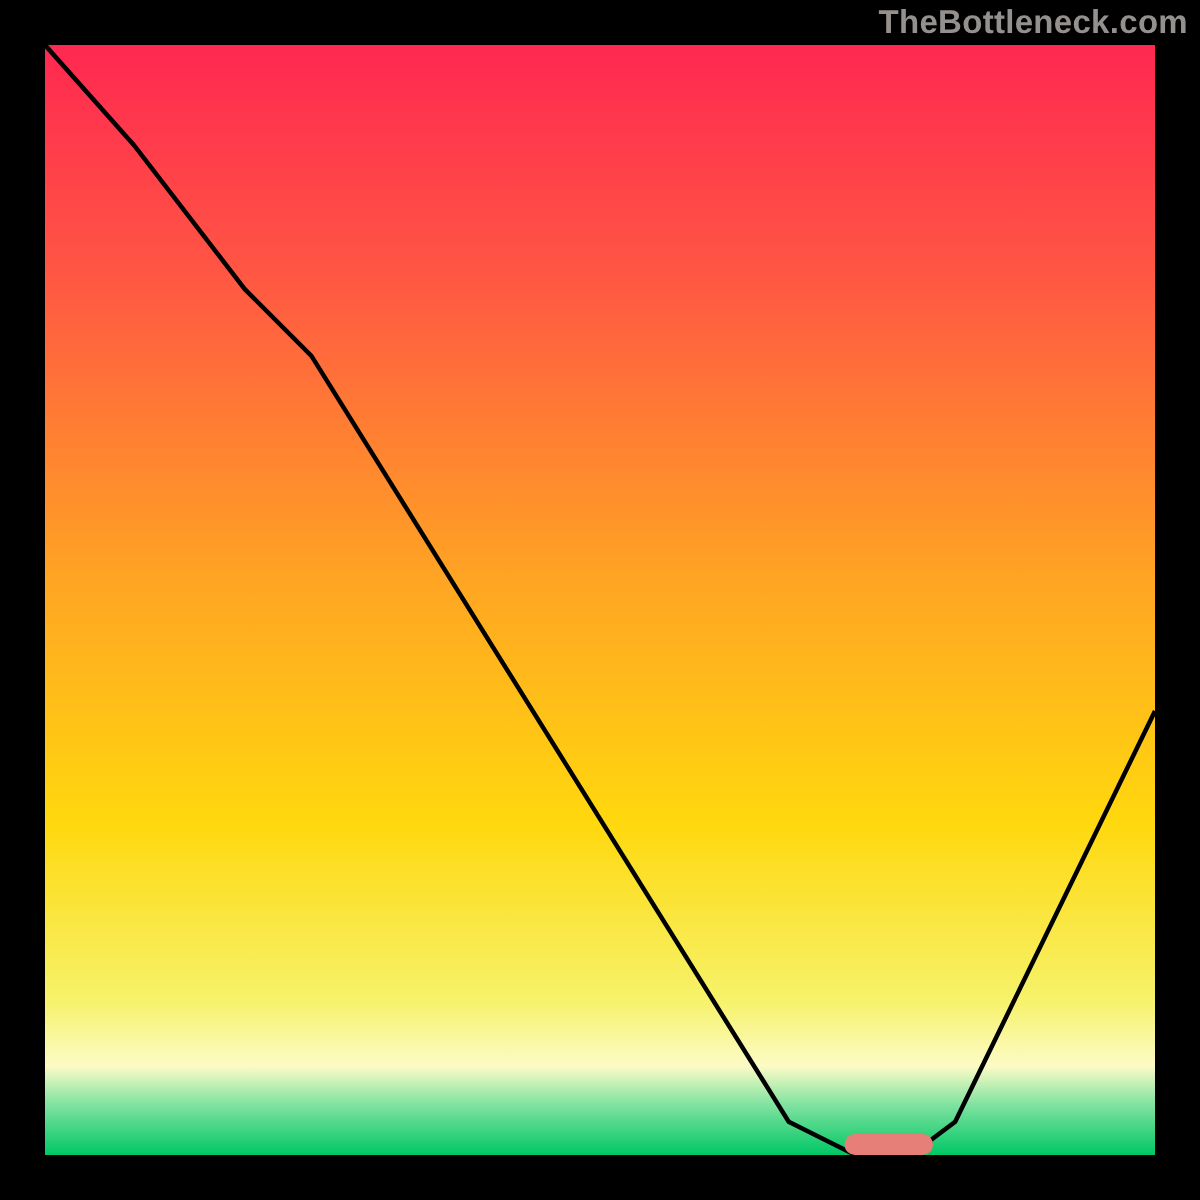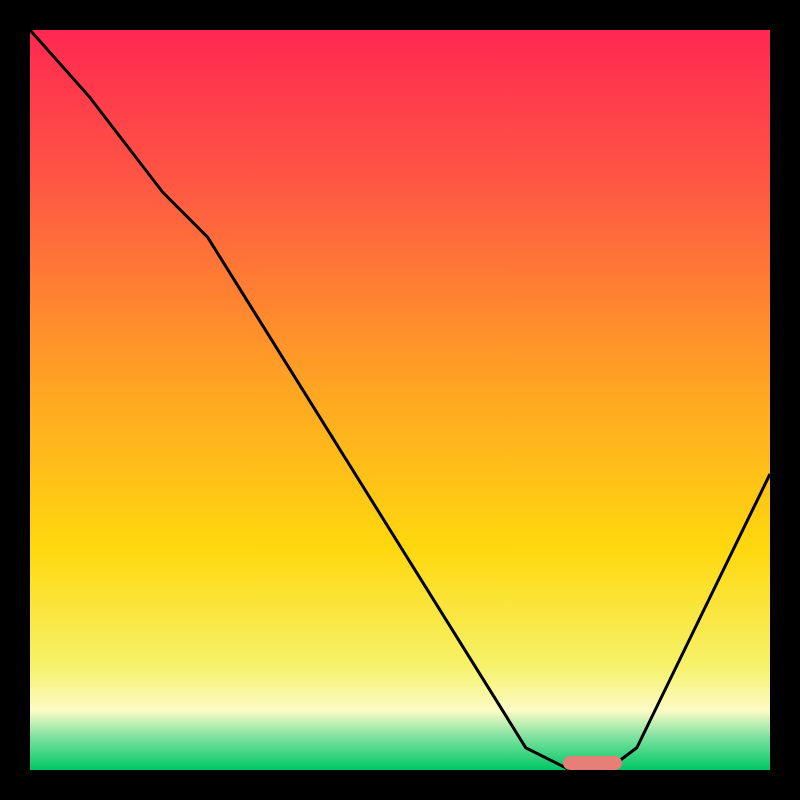--- a/index.html
+++ b/index.html
@@ -51,20 +51,21 @@
     font-size: 22px;
     font-weight: 600;
     color: #94908e;
     letter-spacing: 0.2px;
   }
 </style>
 </head>
 <body>
 
 <div class="outer">
+  <div class="watermark">TheBottleneck.com</div>
   <div class="plot">
     <div class="gradient" id="grad" style="background: linear-gradient(rgb(255, 40, 81) 0%, rgb(255, 85, 68) 20%, rgb(255, 164, 35) 48%, rgb(255, 216, 14) 70%, rgb(246, 242, 106) 86%, rgb(252, 251, 198) 92%, rgb(127, 226, 160) 95.5%, rgb(0, 199, 101) 100%);"></div>
     <svg class="curve" viewBox="0 0 740 740" preserveAspectRatio="none">
       <path id="curvePath" fill="none" stroke="#000000" stroke-width="3" d="M0.0 0.0 L59.2 66.6 L133.2 162.8 L177.6 207.2 L495.8 717.8 L540.2 740.0 L577.2 740.0 L606.8 717.8 L740.0 444.0"></path>
     </svg>
     <div class="marker" id="marker" style="left: 532.8px; width: 59.2px; bottom: 0px; background: rgb(231, 127, 121);"></div>
   </div>
 </div>
 
 </body></html>

